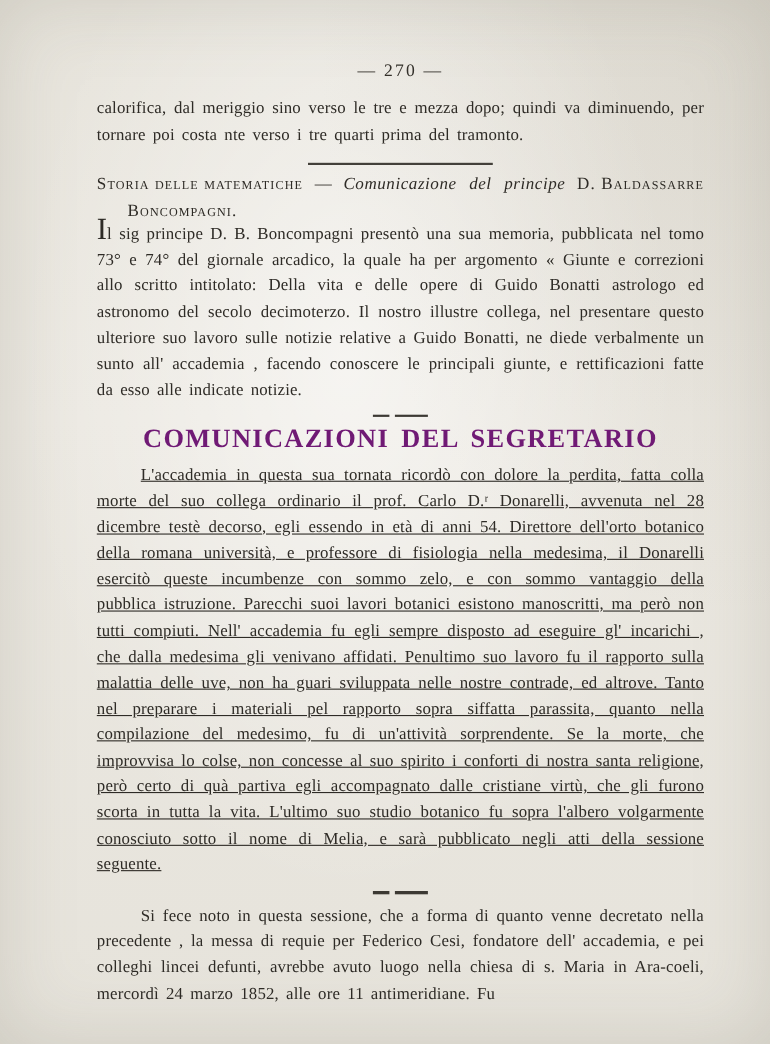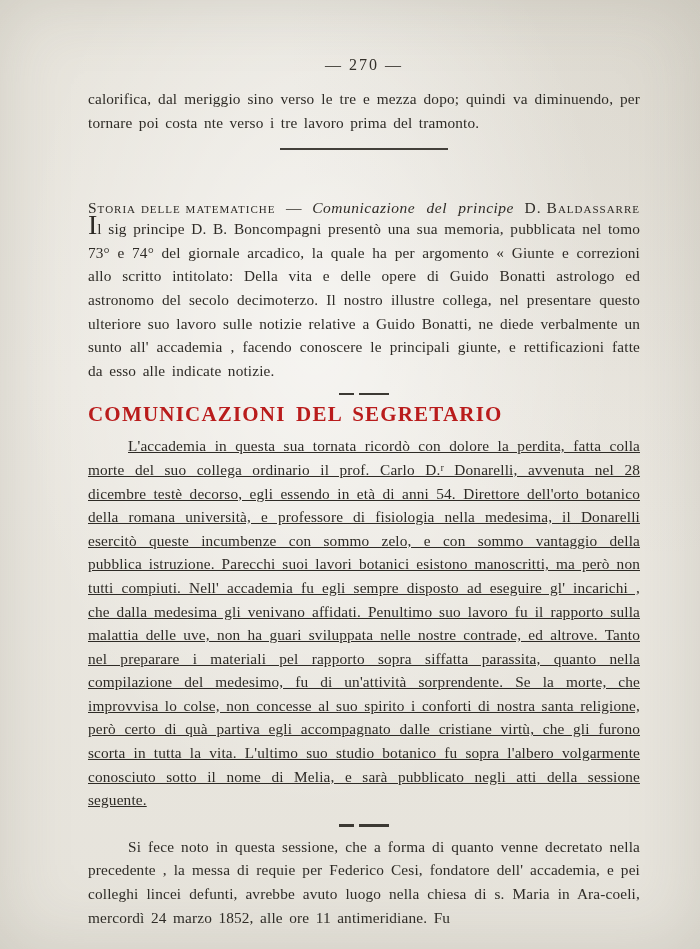--- a/index.html
+++ b/index.html
@@ -60,21 +60,20 @@
     align-items: baseline;
   }
   .sc {
     font-variant: small-caps;
     letter-spacing: 1px;
   }
   .storia-title-italic {
     font-style: italic;
     word-spacing: 7px;
     letter-spacing: 0.5px;
-    margin-top: 40px;
   }
   .storia-line2 {
     margin-top: 6px;
     padding-left: 28px;
   }
   .drop-par {
     margin-top: 16px;
   }
   .drop-initial {
     font-size: 28px;
@@ -86,52 +85,54 @@
     justify-content: center;
     align-items: center;
     gap: 5px;
     height: 3px;
   }
   .dash-short { width: 15px; height: 2.5px; background: #3c3933; }
   .dash-long  { width: 30px; height: 2.5px; background: #3c3933; }
   .divider-1 { margin: 10px 0 7px 0; }
   .divider-2 { margin: 12px 0 8px 0; }
   .segretario-heading {
-    font-size: 21px;
+    text-align: center;
+    font-size: 24px;
     font-weight: 600;
     letter-spacing: 1.2px;
-    color: #b91c1c;
+    color: #701a75;
     margin: 0 0 7px 0;
     word-spacing: 4px;
   }
   .indent { text-indent: 40px; }
   .par1 { font-size: 15.2px; line-height: 22.3px; text-decoration: underline; }
   .par2 { font-size: 15.2px; line-height: 23.2px; }
   .italic { }
 </style>
 </head>
 <body>
 
 <div class="page">
 
   <div class="pagenum">— 270 —</div>
 
   <div class="textblock">
 
-    <p class="body-par">calorifica, dal meriggio sino verso le tre e mezza dopo; quindi va diminuendo, per tornare poi costa nte verso i tre lavoro prima del tramonto.</p>
+    <p class="body-par">calorifica, dal meriggio sino verso le tre e mezza dopo; quindi va diminuendo, per tornare poi costa nte verso i tre quarti prima del tramonto.</p>
 
     <div class="section-rule"></div>
 
     <div class="storia-header">
       <div class="storia-line1">
         <span class="sc">Storia delle matematiche</span>
         <span>—</span>
         <span class="storia-title-italic">Comunicazione del principe</span>
         <span class="sc">D. Baldassarre</span>
       </div>
+      <div class="storia-line2 sc">Boncompagni.</div>
     </div>
 
     <p class="body-par drop-par"><span class="drop-initial">I</span><span>l sig principe D. B. Boncompagni presentò una sua memoria, pubblicata nel tomo 73° e 74° del giornale arcadico, la quale ha per argomento « Giunte e correzioni allo scritto intitolato: Della vita e delle opere di Guido Bonatti astrologo ed astronomo del secolo decimoterzo. Il nostro illustre collega, nel presentare questo ulteriore suo lavoro sulle notizie relative a Guido Bonatti, ne diede verbalmente un sunto all' accademia , facendo conoscere le principali giunte, e rettificazioni fatte da esso alle indicate notizie.</span></p>
 
     <div class="dashed-divider divider-1">
       <span class="dash-short"></span>
       <span class="dash-long"></span>
     </div>
 
     <h1 class="segretario-heading">COMUNICAZIONI DEL SEGRETARIO</h1>

